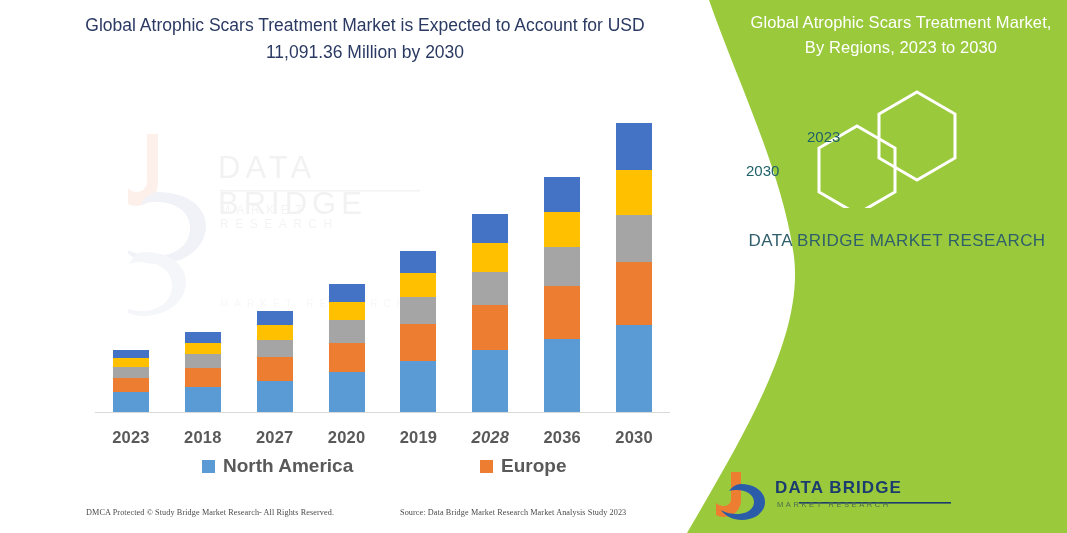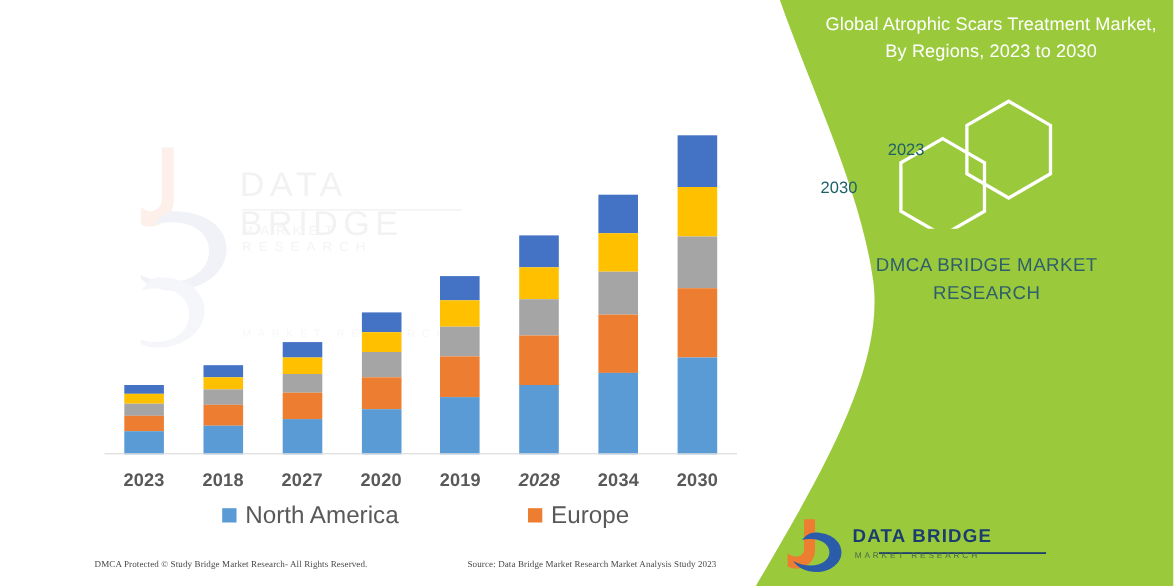--- a/index.html
+++ b/index.html
@@ -185,40 +185,40 @@
     display:flex;
     align-items:center;
     gap:8px;
   }
   .legend-swatch {
     width:13px; height:13px;
     display:inline-block;
   }
   .legend-label {
     color:#595959;
-    font-size:22px;
-    font-weight:normal;
+    font-size:19px;
+    font-weight:bold;
   }
 
   .footer {
     position:absolute;
     left:0; top:505px;
     width:712px; height:24px;
     z-index:3;
   }
   .footer-text {
     position:absolute;
     color:#4a4a4a;
     font-size:8.2px;
     font-family:"Liberation Serif", serif;
     letter-spacing:0.1px;
     white-space:nowrap;
   }
   .footer-left { left:86px; top:3px; }
-  .footer-right { left:400px; top:3px;margin-left:25px; }
+  .footer-right { left:400px; top:3px; }
 </style>
 </head>
 <body>
 
 <div id="infographic">
 
   <div class="green-panel">
     <svg width="380" height="533" viewBox="0 0 380 533" xmlns="http://www.w3.org/2000/svg">
       <path d="M 22 0 L 380 0 L 380 533 L 0 533 C 60 430 120 330 106 250 C 94 170 50 80 22 0 Z" fill="#9ACA3C"></path>
     </svg>
@@ -226,34 +226,35 @@
     <div class="panel-content">
       <div class="panel-title">Global Atrophic Scars Treatment Market, By Regions, 2023 to 2030</div>
 
       <svg class="hexes" viewBox="0 0 200 120" xmlns="http://www.w3.org/2000/svg">
         <polygon points="110,4 148,26 148,70 110,92 72,70 72,26" fill="none" stroke="#ffffff" stroke-width="3"></polygon>
         <polygon points="50,38 88,60 88,104 50,126 12,104 12,60" fill="none" stroke="#ffffff" stroke-width="3"></polygon>
       </svg>
       <div class="hex-label hex-2023-label">2023</div>
       <div class="hex-label hex-2030-label">2030</div>
 
-      <div class="brand-text">DMCA BRIDGE MARKET RESEARCH</div>
+      <div class="brand-text">DATA BRIDGE MARKET RESEARCH</div>
 
       <svg class="dbmr-logo" viewBox="0 0 330 52" xmlns="http://www.w3.org/2000/svg">
         <path d="M12 2 L26 2 L26 30 C26 40 18 47 9 47 C6 47 3 46 1 45 L1 33 C3 35 6 36 9 36 C13 36 16 33 16 29 L16 2 Z" fill="#ED7D31"></path>
         <path d="M26 14 C40 14 50 22 50 32 C50 42 40 50 27 50 C18 50 10 46 6 40 C11 43 17 44 22 44 C32 44 39 39 39 32 C39 25 32 20 22 20 C19 20 16 20 14 21 C17 17 21 14 26 14 Z" fill="#2a5caa"></path>
         <rect x="84" y="32" width="152" height="1.6" fill="#1b3c6e"></rect>
       </svg>
       <div class="logo-text-main">DATA BRIDGE</div>
       <div class="logo-text-sub">MARKET RESEARCH</div>
     </div>
   </div>
 
   <div class="chart-wrap">
 
+    <div class="chart-title">Global Atrophic Scars Treatment Market is Expected to Account for USD 11,091.36 Million by 2030</div>
 
     <div class="watermark">
       <svg width="300" height="200" viewBox="0 0 300 200" xmlns="http://www.w3.org/2000/svg">
         <path d="M14 4 L30 4 L30 52 C30 66 20 76 8 76 C5 76 2 75 0 74 L0 58 C3 61 6 62 9 62 C14 62 19 58 19 51 L19 4 Z" fill="#fdeee8"></path>
         <path d="M30 62 C58 62 78 76 78 96 C78 118 56 134 30 134 C14 134 2 128 -4 118 C6 124 18 126 28 126 C48 126 62 114 62 98 C62 82 48 72 28 72 C22 72 16 73 12 75 C17 67 23 62 30 62 Z" fill="#eef0f6"></path>
         <path d="M16 122 C40 122 58 134 58 152 C58 172 38 186 16 186 C4 186 -6 182 -12 174 C-4 179 6 181 14 181 C32 181 44 170 44 156 C44 141 32 132 14 132 C9 132 4 133 1 134 C5 127 10 122 16 122 Z" fill="#f4f5f9"></path>
         <rect x="92" y="60" width="200" height="1.5" fill="#f2f2f4"></rect>
       </svg>
       <div class="wm-title">DATA BRIDGE</div>
       <div class="wm-sub">MARKET RESEARCH</div>
@@ -320,21 +321,21 @@
       </div>
     <div class="axis-line"></div>
 
     <div class="xlabels" id="xlabels">
         <div class="xlabel" style="left: -0.0625px;">2023</div>
         <div class="xlabel" style="left: 71.8125px;">2018</div>
         <div class="xlabel" style="left: 143.688px;">2027</div>
         <div class="xlabel" style="left: 215.562px;">2020</div>
         <div class="xlabel" style="left: 287.438px;">2019</div>
         <div class="xlabel" style="left: 359.312px; font-style: italic;">2028</div>
-        <div class="xlabel" style="left: 431.188px;">2034</div>
+        <div class="xlabel" style="left: 431.188px;">2036</div>
         <div class="xlabel" style="left: 503.062px;">2030</div>
       </div>
 
     <div class="legend" id="legend">
         <div class="legend-item" style="left: 107px;">
           <span class="legend-swatch" style="background: rgb(91, 155, 213);"></span>
           <span class="legend-label">North America</span>
         </div>
         <div class="legend-item" style="left: 385px;">
           <span class="legend-swatch" style="background: rgb(237, 125, 49);"></span>

